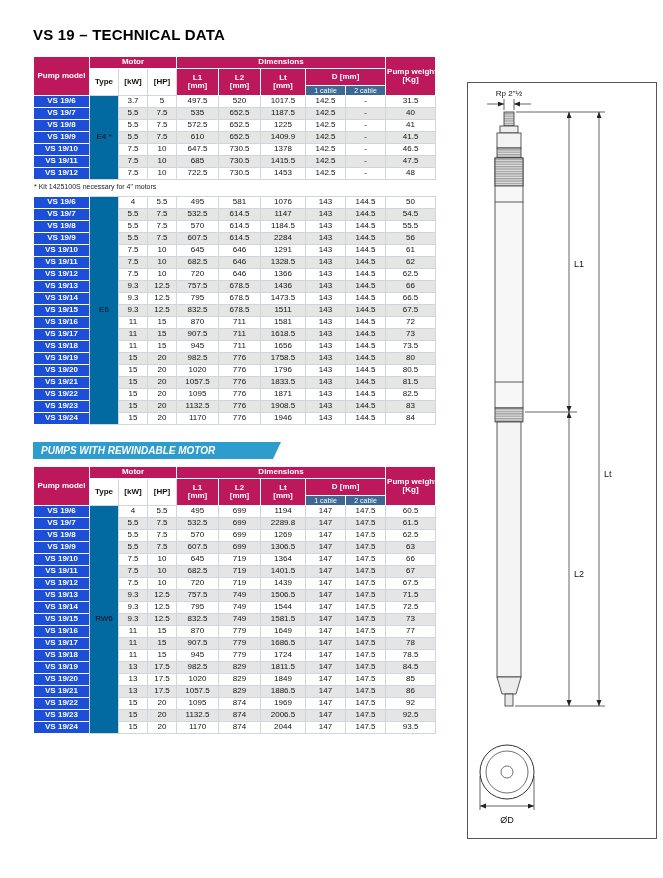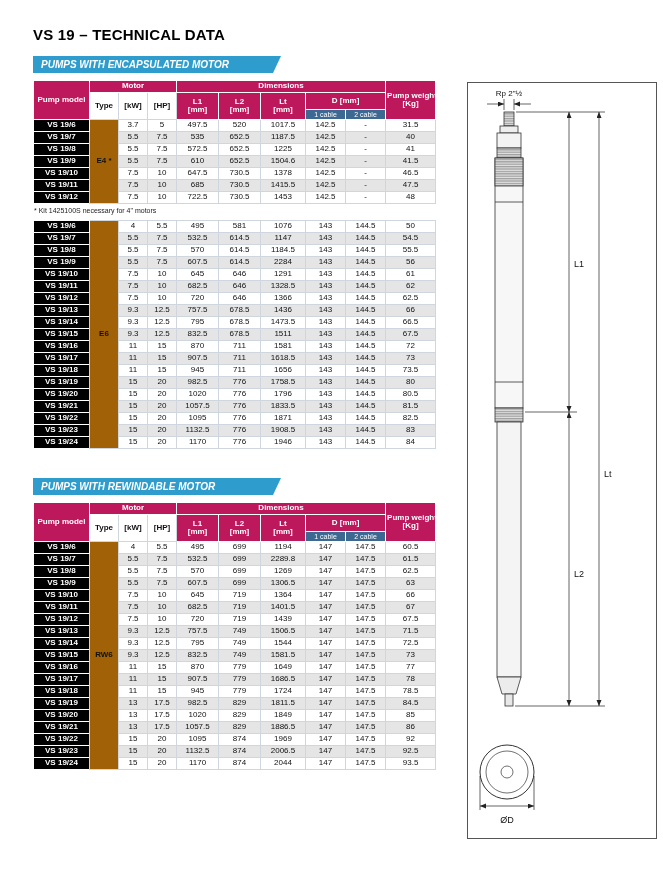--- a/index.html
+++ b/index.html
@@ -21,21 +21,21 @@
   .right-col { margin-left:32px; margin-top:26px; }
 
   .banner {
     width:248px; height:17px;
     background:#2e9ccd; color:#fff;
     font-style:italic; font-weight:bold; font-size:10px; line-height:17px;
     padding-left:8px;
     clip-path:polygon(0 0, 100% 0, calc(100% - 8px) 100%, 0 100%);
     margin-bottom:7px;
   }
-  .banner.second { margin-top:29px; }
+  .banner.second { margin-top:17px; }
 
   table.dt {
     border-collapse:collapse; table-layout:fixed;
     width:402px; font-size:8px;
   }
   .dt th, .dt td {
     border:1px solid #cfd6dd;
     text-align:center; vertical-align:middle;
     padding:0 1px; height:12px; line-height:1.05;
     font-weight:normal;
@@ -47,42 +47,41 @@
   .dt th.blue {
     background:#be185d; color:#fff; border-color:#fff;
     font-weight:bold;
   }
   .dt th.sub {
     background:#3d6892; color:#fff; border-color:#fff;
     font-size:7px; font-weight:normal;
   }
   .dt th.light { background:#fff; color:#111; font-weight:bold;margin-top:44px; }
   .dt td.model {
-    background:#000000; color:#fff; border-color:#fff;
+    background:#1d4ed8; color:#fff; border-color:#fff;
     font-weight:bold;
   }
-  .dt td.type { background:#a16207; font-weight:bold; }
+  .dt td.type { background:#0369a1; font-weight:normal; }
   .dt tbody tr:nth-child(even) td:not(.model):not(.type) { background:#e5e5e5; }
 
   .footnote { font-size:7px; color:#222; margin:3px 0 6px 1px; }
 
   .drawing-panel { width:190px; height:757px; }
   svg text { font-family:"Liberation Sans", sans-serif; }
 </style>
 </head>
 <body>
 
 <div class="page">
   <h1 class="title">VS 19 – TECHNICAL DATA</h1>
 
   <div class="content">
 
     <div class="left-col">
 
-      <div class="banner">PUMPS WITH ENCAPSULATED MOTOR</div>
 
       <table class="dt">
         <colgroup>
           <col style="width:56px">
             <col style="width:29px">
             <col style="width:29px">
             <col style="width:29px">
           <col style="width:42px">
             <col style="width:42px">
             <col style="width:45px">
@@ -157,21 +156,21 @@
               <td>142.5</td>
               <td>-</td>
               <td>41</td>
             </tr>
             <tr>
               <td class="model">VS 19/9</td>
               <td>5.5</td>
               <td>7.5</td>
               <td>610</td>
               <td>652.5</td>
-              <td>1504.6</td>
+              <td>1409.9</td>
               <td>142.5</td>
               <td>-</td>
               <td>41.5</td>
             </tr>
             <tr>
               <td class="model">VS 19/10</td>
               <td>7.5</td>
               <td>10</td>
               <td>647.5</td>
               <td>730.5</td>

